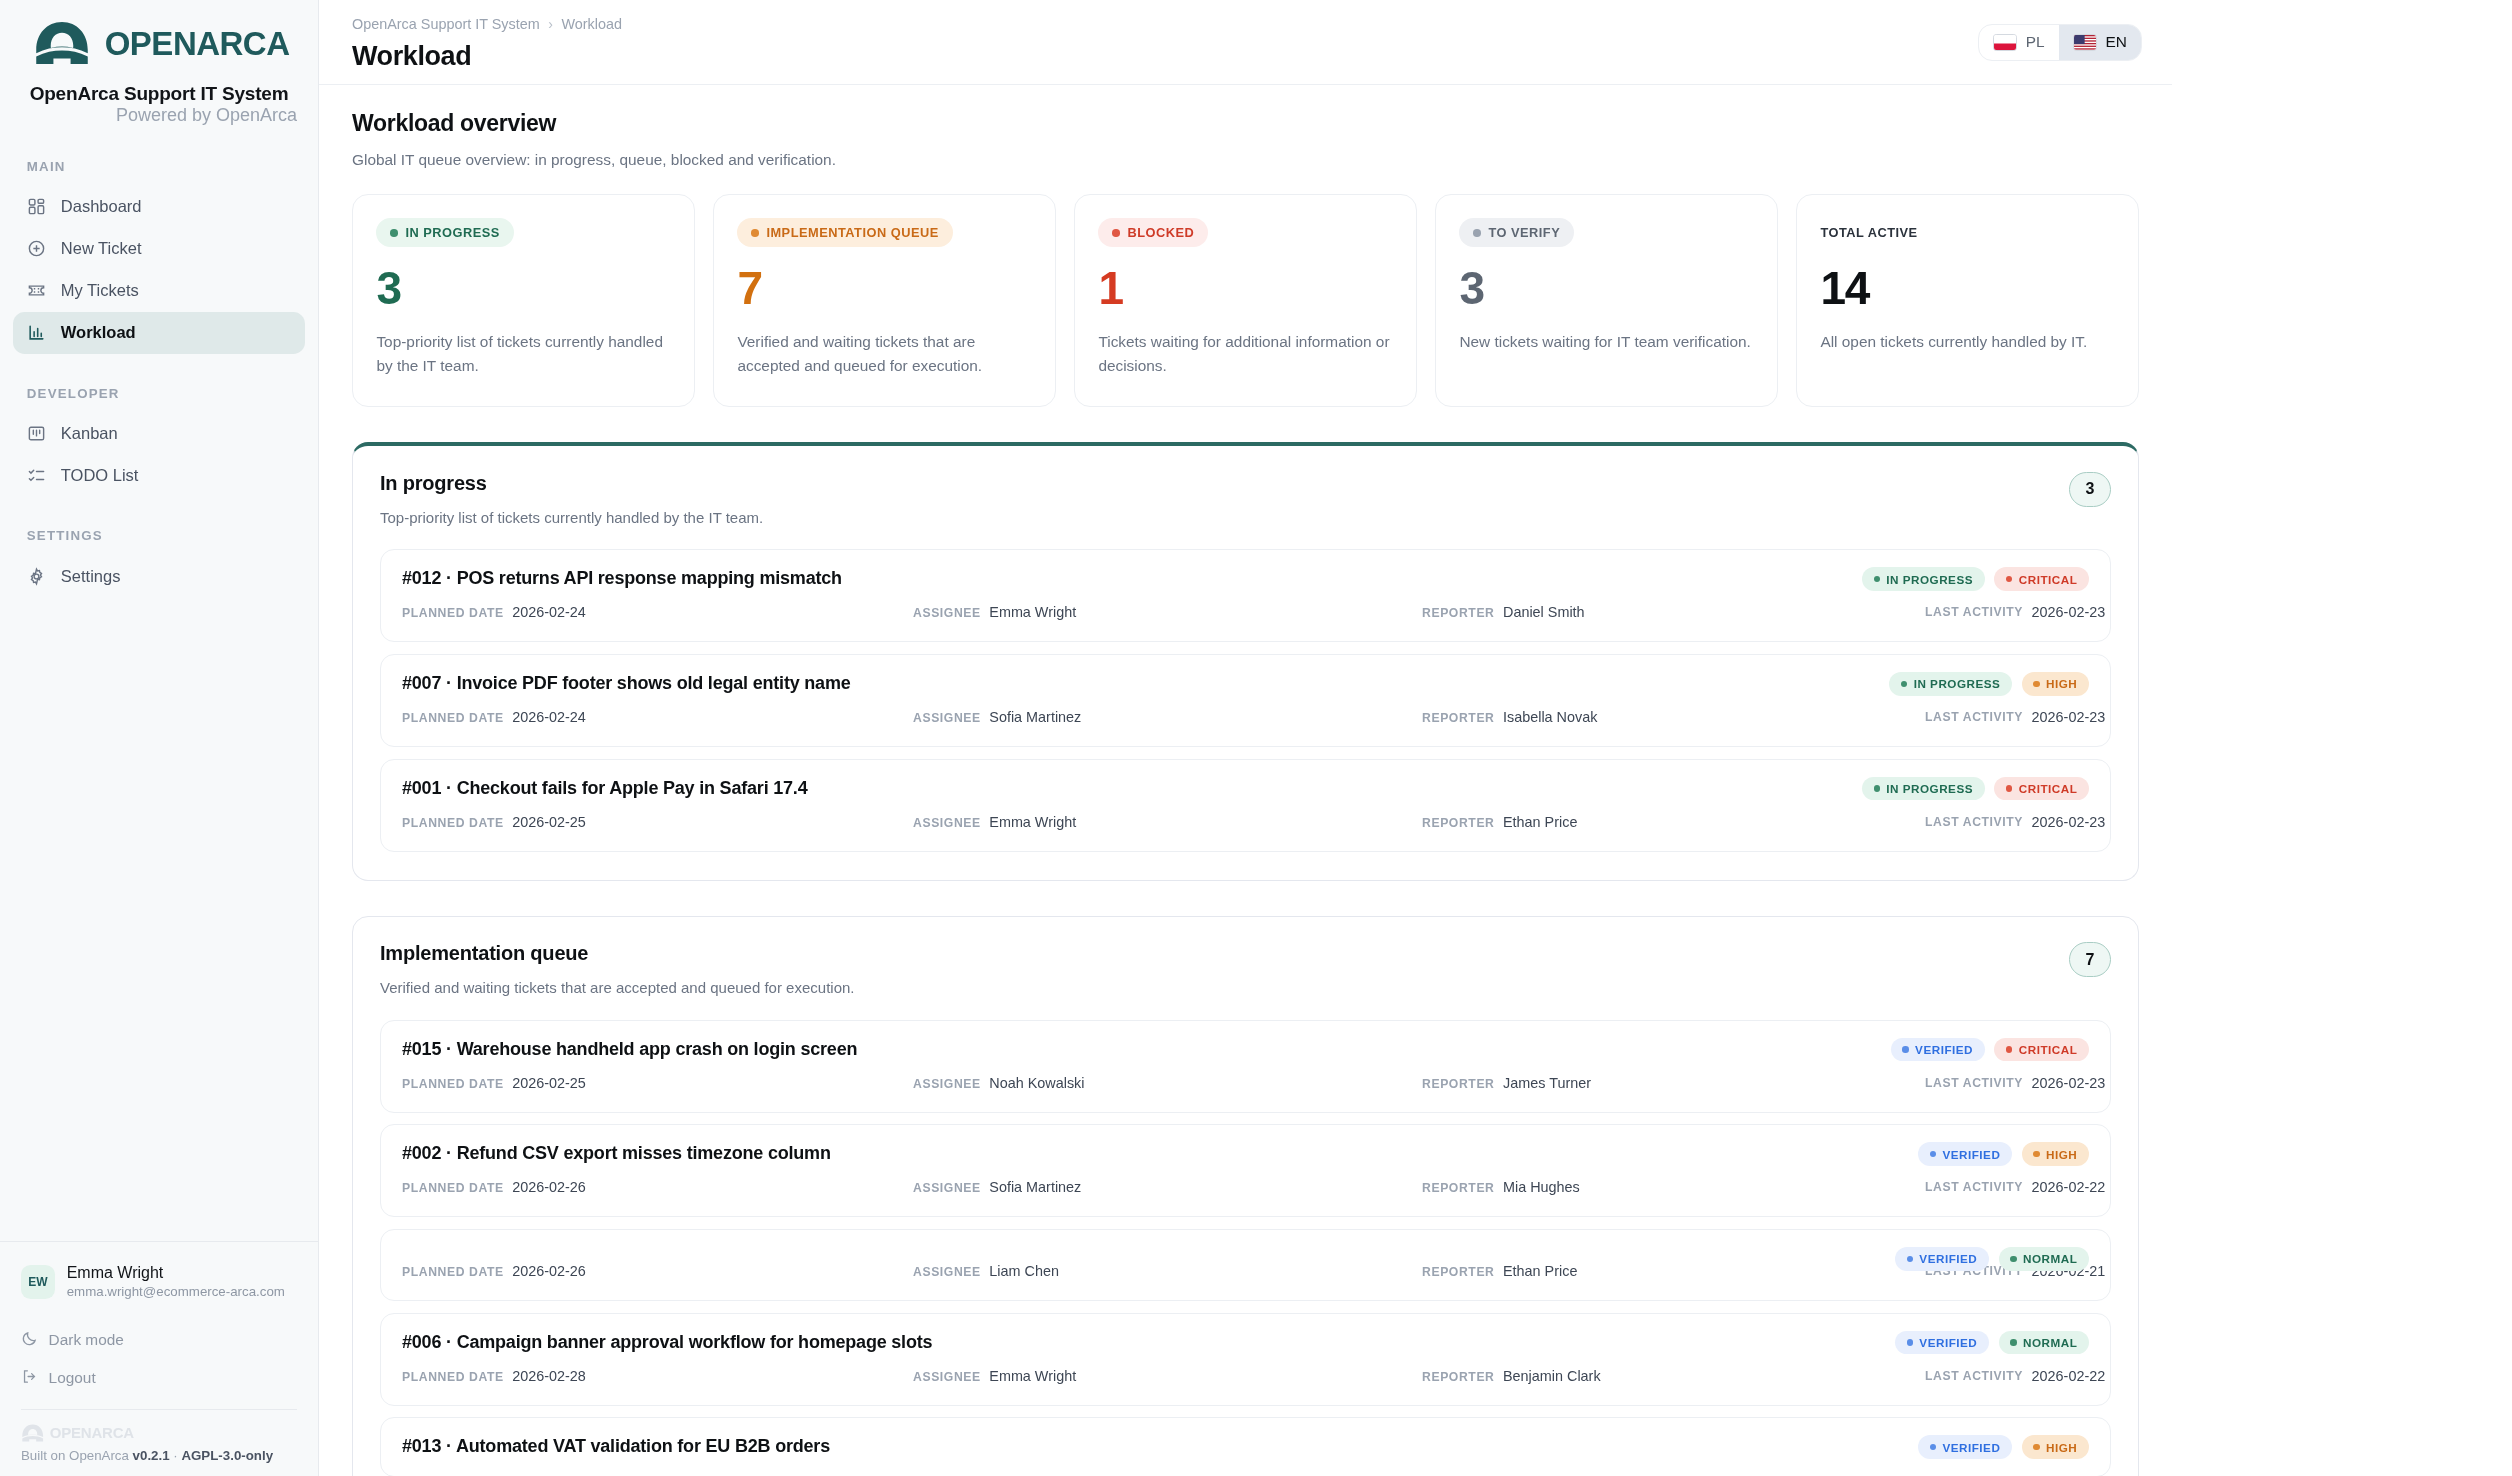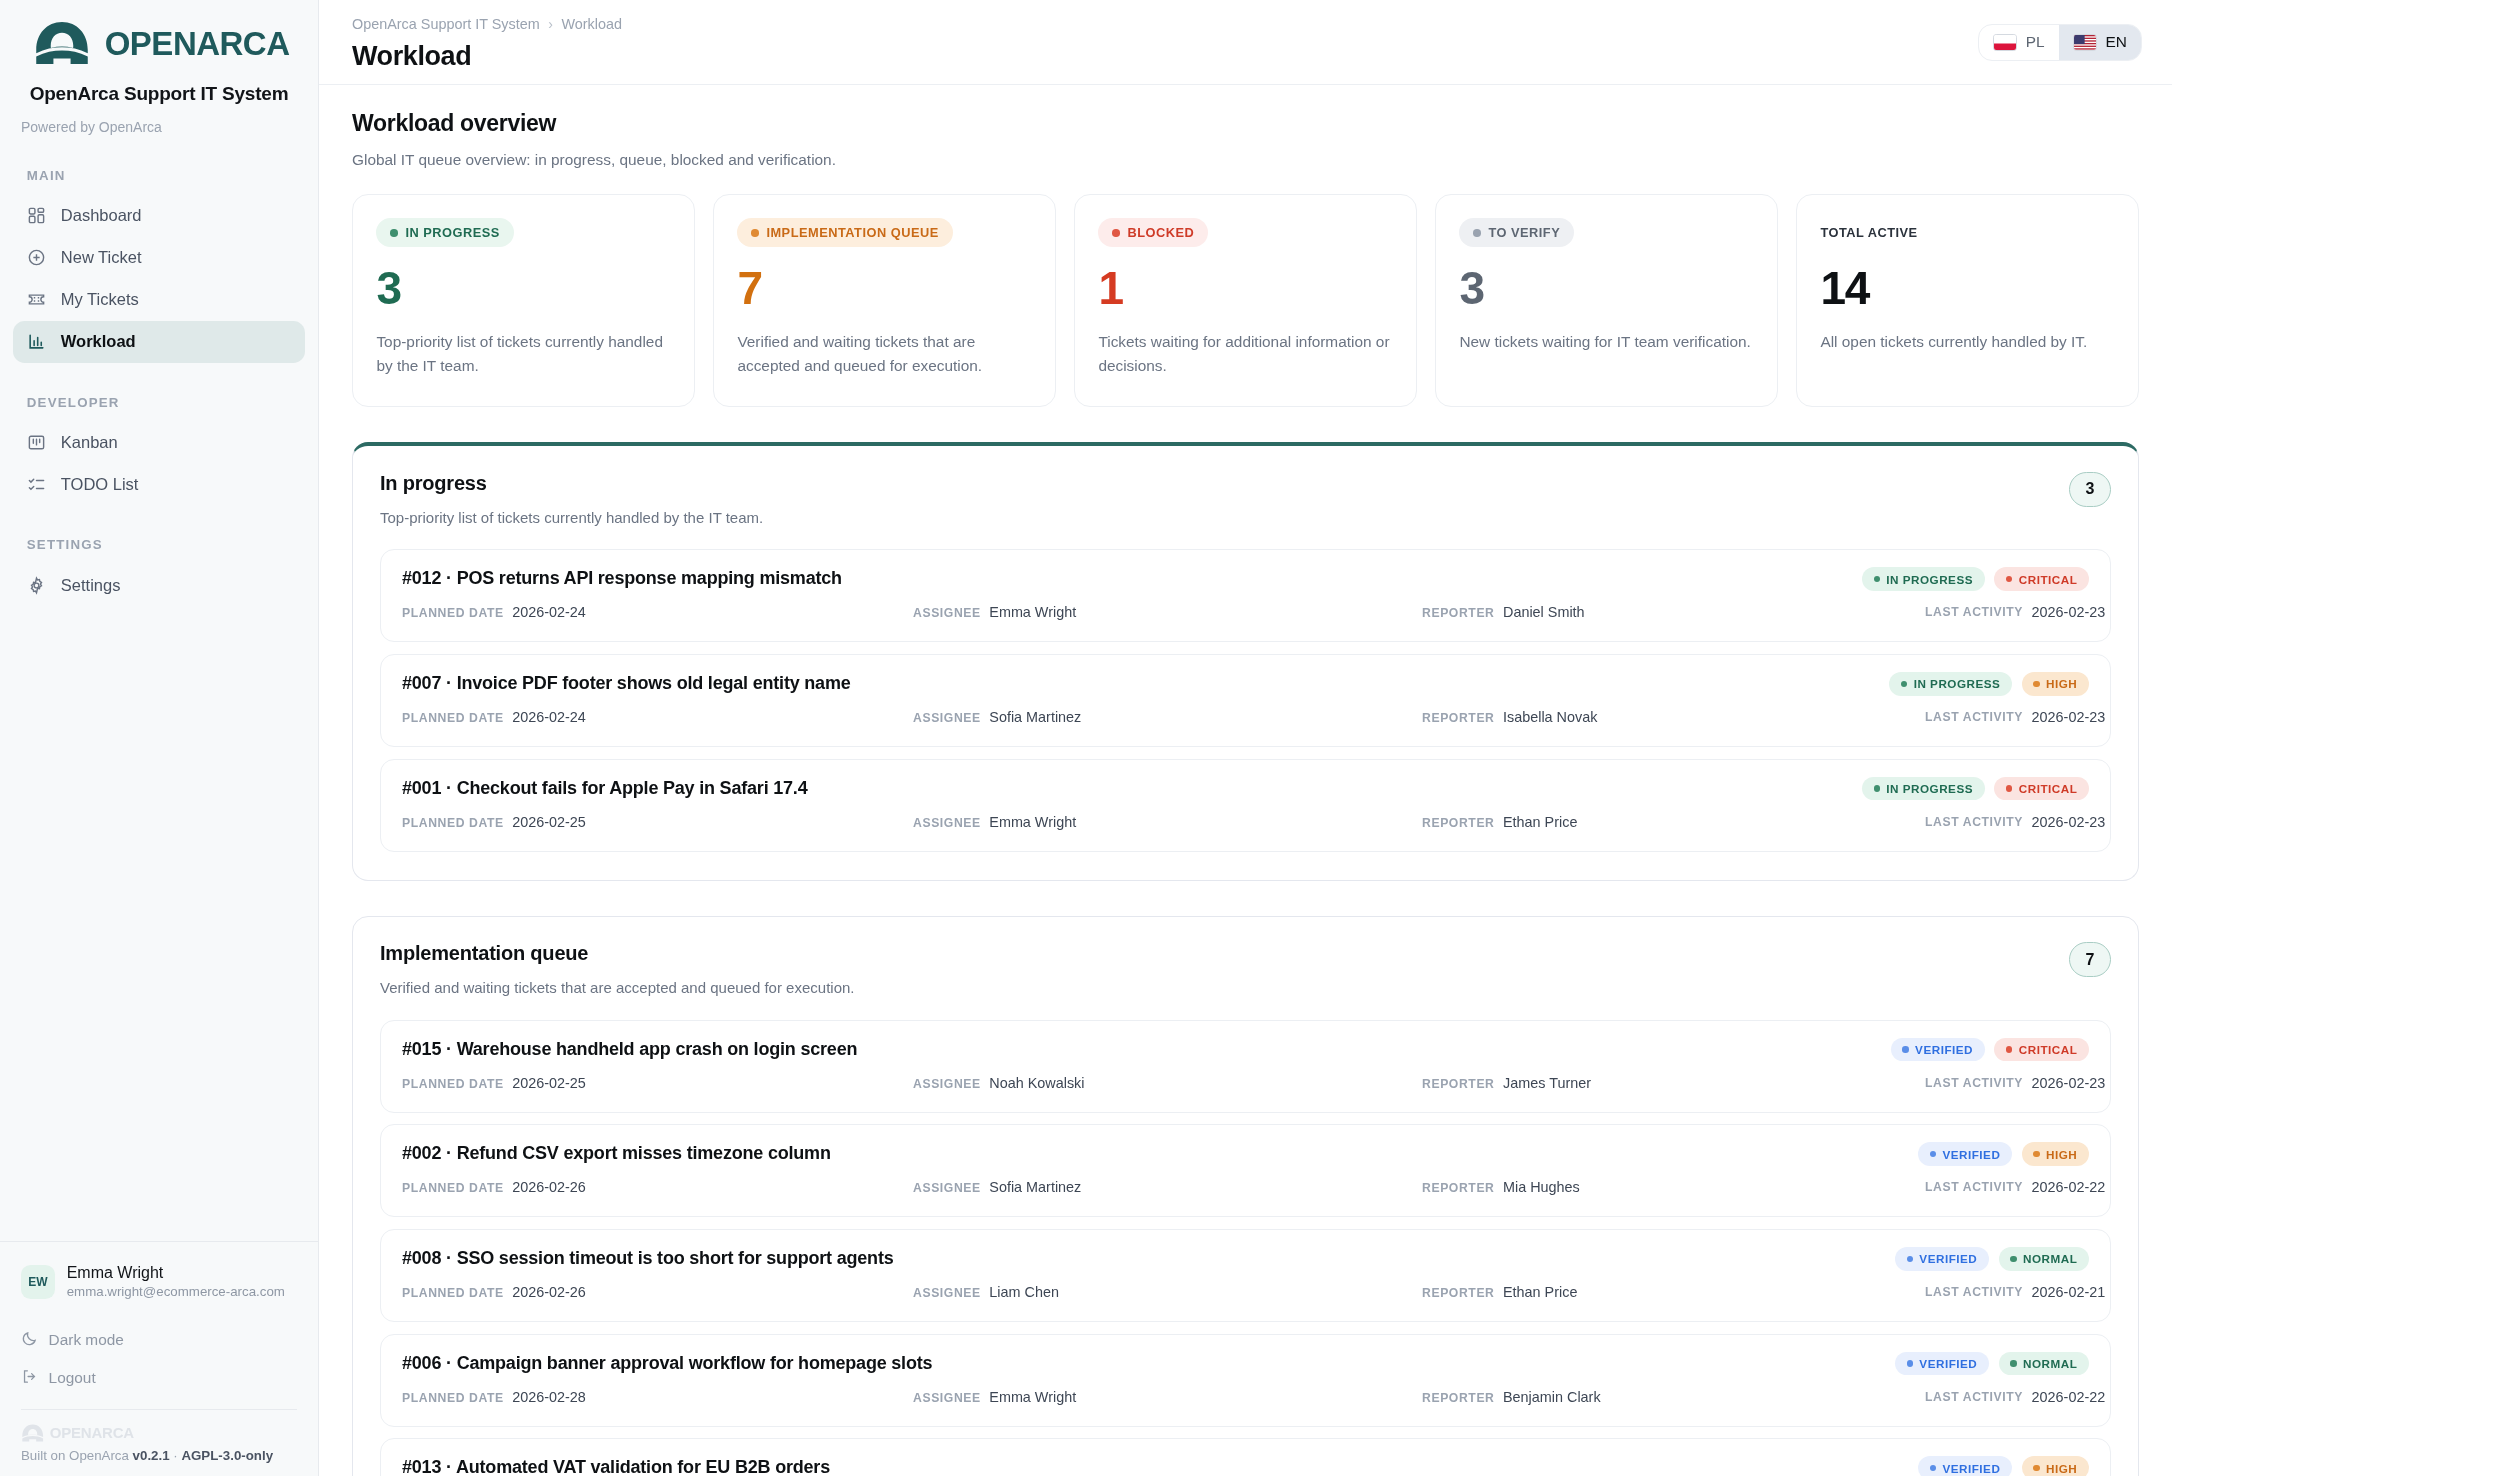--- a/index.html
+++ b/index.html
@@ -26,22 +26,22 @@
   .brand-word {
     font-size: 33px; font-weight: 700; color: #1f5a5c;
     letter-spacing: -0.5px; line-height: 1;
   }
   .brand-sub {
     margin-top: 18px; text-align: center;
     font-size: 19px; font-weight: 700; color: #111418;
     letter-spacing: -0.2px;
   }
   .brand-powered {
-    margin-top: 14px; text-align: left;
-    font-size: 14px; color: #9aa3b0; font-weight: 400;
+    text-align: right;
+    font-size: 18px; color: #9aa3b0; font-weight: 400;
   }
 
   .nav { margin-top: 33px; padding: 0 12.8px; }
   .nav-section-label {
     font-size: 13.3px; font-weight: 700; color: #9aa3b0;
     letter-spacing: 1.2px; padding: 0 14px; margin-bottom: 11.7px;
   }
   .nav-section + .nav-section { margin-top: 32px; }
   .nav-item {
     display: flex; align-items: center; gap: 15px;
@@ -556,21 +556,20 @@
                     <span class="dot" style="background: rgb(90, 142, 232);"></span>
                     <span>VERIFIED</span>
                   </span>
                   <span class="tag" style="background: rgb(251, 231, 207); color: rgb(201, 106, 23);">
                     <span class="dot" style="background: rgb(224, 138, 51);"></span>
                     <span>HIGH</span>
                   </span>
                 </div>
               </div>
               <div class="ticket-row">
-                <div class="ticket-title">#008 · SSO session timeout is too short for support agents</div>
                 <div class="ticket-meta">
                   <div class="meta-cell c1">
                     <span class="meta-label">PLANNED DATE</span>
                     <span class="meta-value">2026-02-26</span>
                   </div>
                   <div class="meta-cell c2">
                     <span class="meta-label">ASSIGNEE</span>
                     <span class="meta-value">Liam Chen</span>
                   </div>
                   <div class="meta-cell c3">

